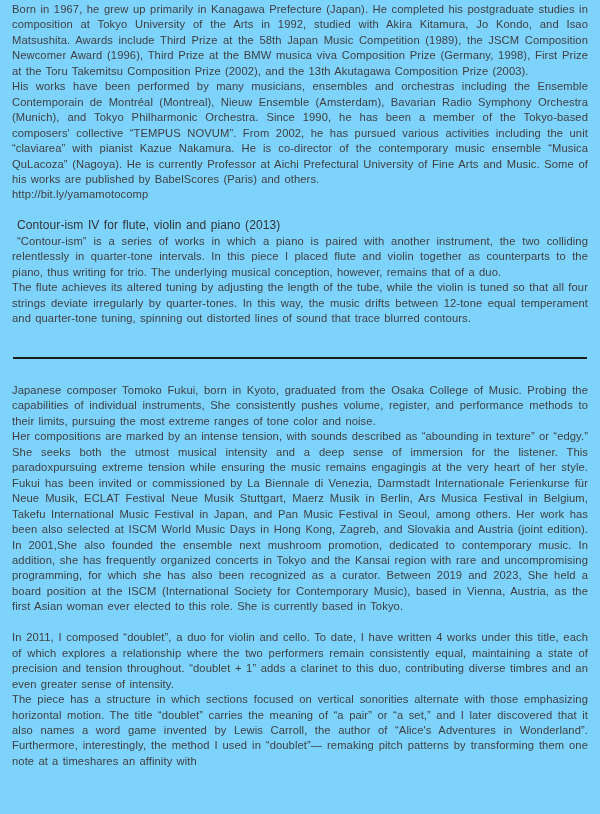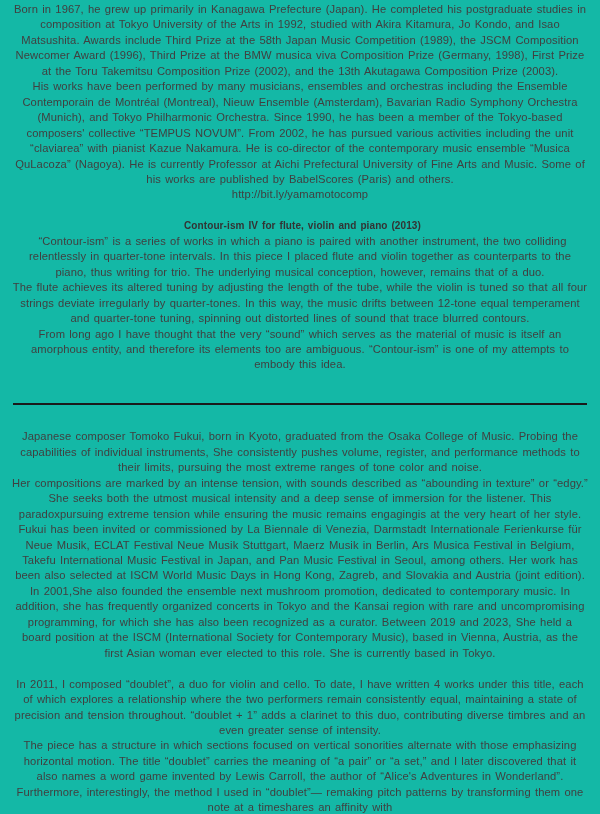--- a/index.html
+++ b/index.html
@@ -4,39 +4,38 @@
 <style>
   html, body {
     margin: 0;
     padding: 0;
     background: #ffffff;
   }
   .page {
     box-sizing: border-box;
     width: 600px;
     height: 814px;
-    background: #14b8a6;
+    background: #7dd3fc;
     padding: 2px 12px 0 12px;
     font-family: "Liberation Sans", sans-serif;
     font-size: 11.2px;
     line-height: 15.45px;
     color: #404040;
     text-align: justify;
     letter-spacing: 0.1px;
     word-spacing: 1px;
     overflow: hidden;
   }
   .page p {
     margin: 0;
-    text-align: center;
   }
   .heading {
     margin: 0;
-    font-size: 10px;
-    font-weight: bold;
+    font-size: 12px;
+    font-weight: normal;
     color: #333333;
     text-align: left;
   }
   .blank-line {
     height: 15.45px;
   }
   .divider {
     border: none;
     height: 2.5px;
     background: #1a1a1a;
@@ -59,21 +58,20 @@
     <p>His works have been performed by many musicians, ensembles and orchestras including the Ensemble Contemporain de Montréal (Montreal), Nieuw Ensemble (Amsterdam), Bavarian Radio Symphony Orchestra (Munich), and Tokyo Philharmonic Orchestra. Since 1990, he has been a member of the Tokyo-based composers' collective “TEMPUS NOVUM”. From 2002, he has pursued various activities including the unit “claviarea” with pianist Kazue Nakamura. He is co-director of the contemporary music ensemble “Musica QuLacoza” (Nagoya). He is currently Professor at Aichi Prefectural University of Fine Arts and Music. Some of his works are published by BabelScores (Paris) and others.</p>
     <p class="url-line">http://bit.ly/yamamotocomp</p>
   </section>
 
   <div class="blank-line"></div>
 
   <section>
     <p class="heading indent">Contour-ism IV for flute, violin and piano (2013)</p>
     <p class="indent">“Contour-ism” is a series of works in which a piano is paired with another instrument, the two colliding relentlessly in quarter-tone intervals. In this piece I placed flute and violin together as counterparts to the piano, thus writing for trio. The underlying musical conception, however, remains that of a duo.</p>
     <p>The flute achieves its altered tuning by adjusting the length of the tube, while the violin is tuned so that all four strings deviate irregularly by quarter-tones. In this way, the music drifts between 12-tone equal temperament and quarter-tone tuning, spinning out distorted lines of sound that trace blurred contours.</p>
-    <p>From long ago I have thought that the very “sound” which serves as the material of music is itself an amorphous entity, and therefore its elements too are ambiguous. “Contour-ism” is one of my attempts to embody this idea.</p>
   </section>
 
   <hr class="divider">
 
   <section>
     <p>Japanese composer Tomoko Fukui, born in Kyoto, graduated from the Osaka College of Music. Probing the capabilities of individual instruments, She consistently pushes volume, register, and performance methods to their limits, pursuing the most extreme ranges of tone color and noise.</p>
     <p>Her compositions are marked by an intense tension, with sounds described as “abounding in texture” or “edgy.” She seeks both the utmost musical intensity and a deep sense of immersion for the listener. This paradoxpursuing extreme tension while ensuring the music remains engagingis at the very heart of her style. Fukui has been invited or commissioned by La Biennale di Venezia, Darmstadt Internationale Ferienkurse für Neue Musik, ECLAT Festival Neue Musik Stuttgart, Maerz Musik in Berlin, Ars Musica Festival in Belgium, Takefu International Music Festival in Japan, and Pan Music Festival in Seoul, among others. Her work has been also selected at ISCM World Music Days in Hong Kong, Zagreb, and Slovakia and Austria (joint edition). In 2001,She also founded the ensemble next mushroom promotion, dedicated to contemporary music. In addition, she has frequently organized concerts in Tokyo and the Kansai region with rare and uncompromising programming, for which she has also been recognized as a curator. Between 2019 and 2023, She held a board position at the ISCM (International Society for Contemporary Music), based in Vienna, Austria, as the first Asian woman ever elected to this role. She is currently based in Tokyo.</p>
   </section>
 
   <div class="blank-line"></div>

